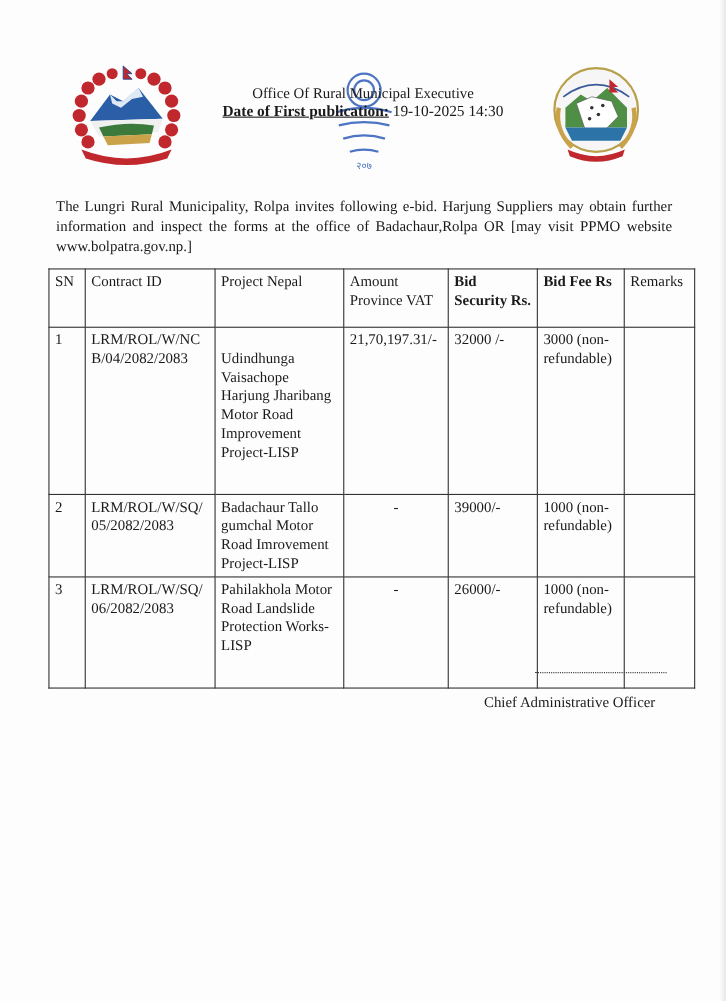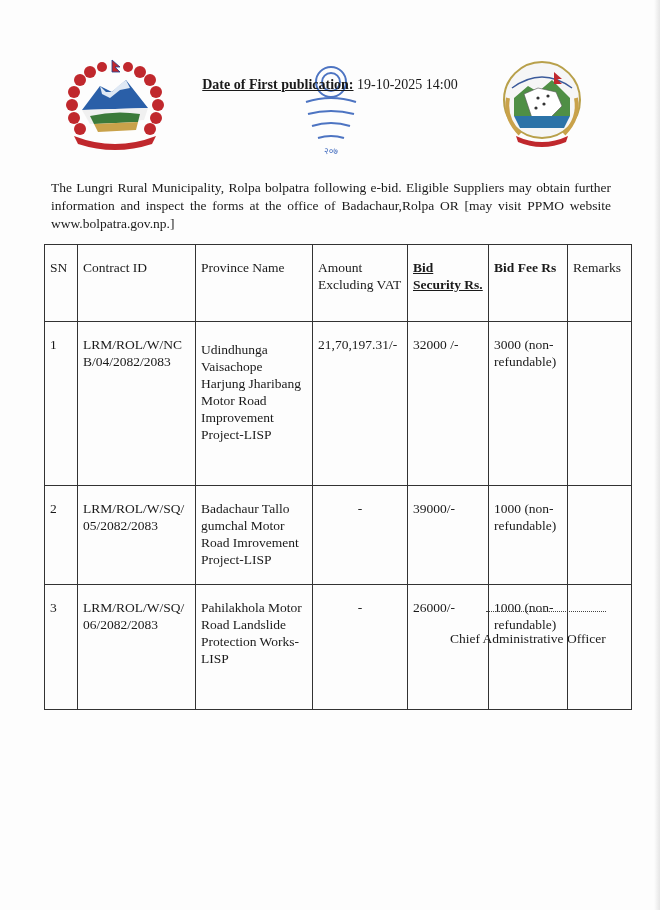--- a/index.html
+++ b/index.html
@@ -32,43 +32,43 @@
     position: absolute; left: 51px; top: 179px; width: 560px;
     font-size: 13.5px; line-height: 18px; text-align: justify;
   }
 
   table.bids {
     position: absolute; left: 44px; top: 244px;
     border-collapse: collapse; font-size: 13.5px; line-height: 17px;
   }
   table.bids td, table.bids th {
     border: 1.2px solid #333; vertical-align: top; text-align: left;
-    padding: 14px 5px; font-weight: normal;
+    padding: 2px 5px; font-weight: normal;
   }
   table.bids th { height: 48px; }
   .c-sn { width: 22px; }
   .c-id { width: 107px; }
   .c-name { width: 106px; }
   .c-amt { width: 84px; }
-  .c-sec { width: 70px; text-decoration: underline; }
+  .c-sec { width: 70px; }
   .c-fee { width: 68px; margin-left: 45px; }
   .c-rem { width: 53px; }
   tr.r1 td { height: 130px; }
   tr.r2 td { height: 70px; }
   tr.r3 td { height: 96px; }
   .center { text-align: center !important; }
   .name-pad { padding-top: 19px !important; margin-left: 44px; }
   .hdr-bold { font-weight: bold !important; }
 
   .sig-dots {
     position: absolute; left: 486px; top: 611px; width: 120px;
     border-top: 1.5px dotted #444;
   }
   .sig-title {
-    position: absolute; left: 450px; top: 631px; font-size: 13.5px;
+    position: absolute; left: 440px; top: 631px; font-size: 13.5px;
   }
 </style>
 </head>
 <body>
 
 <div class="edge-shadow"></div>
 
 <svg class="logo logo-left" viewBox="0 0 110 92">
   <g fill="#c0282d">
     <circle cx="20" cy="22" r="6"></circle>
@@ -119,34 +119,35 @@
   <g fill="#333">
       <circle cx="40" cy="40" r="1.6"></circle>
       <circle cx="46" cy="46" r="1.6"></circle>
       <circle cx="38" cy="50" r="1.6"></circle>
       <circle cx="50" cy="38" r="1.6"></circle>
     </g>
   <path d="M18 78 Q44 90 70 78 L68 84 Q44 94 20 84 Z" fill="#c0282d"></path>
 </svg>
 
 <div class="header-block">
+  <div>Office Of Rural Municipal Executive</div>
   <div class="pub-line">
-    <span class="u">Date of First publication:</span><span class="v"> 19-10-2025 14:00</span>
+    <span class="u">Date of First publication:</span><span class="v"> 19-10-2025 14:30</span>
   </div>
 </div>
 
-<div class="intro">The Lungri Rural Municipality, Rolpa bolpatra following e-bid. Eligible Suppliers may obtain further information and inspect the forms at the office of Badachaur,Rolpa OR [may visit PPMO website www.bolpatra.gov.np.]</div>
+<div class="intro">The Lungri Rural Municipality, Rolpa invites following e-bid. Harjung Suppliers may obtain further information and inspect the forms at the office of Badachaur,Rolpa OR [may visit PPMO website www.bolpatra.gov.np.]</div>
 
 <table class="bids">
   <thead>
     <tr>
       <th class="c-sn">SN</th>
       <th class="c-id">Contract ID</th>
-      <th class="c-name">Province Name</th>
-      <th class="c-amt">Amount Excluding VAT</th>
+      <th class="c-name">Project Nepal</th>
+      <th class="c-amt">Amount Province VAT</th>
       <th class="c-sec hdr-bold">Bid Security Rs.</th>
       <th class="c-fee hdr-bold">Bid Fee Rs</th>
       <th class="c-rem">Remarks</th>
     </tr>
   </thead>
   <tbody>
     <tr class="r1">
       <td>1</td>
       <td style="word-break: break-all;">LRM/ROL/W/NCB/04/2082/2083</td>
       <td class="name-pad">Udindhunga Vaisachope Harjung Jharibang Motor Road Improvement Project-LISP</td>

